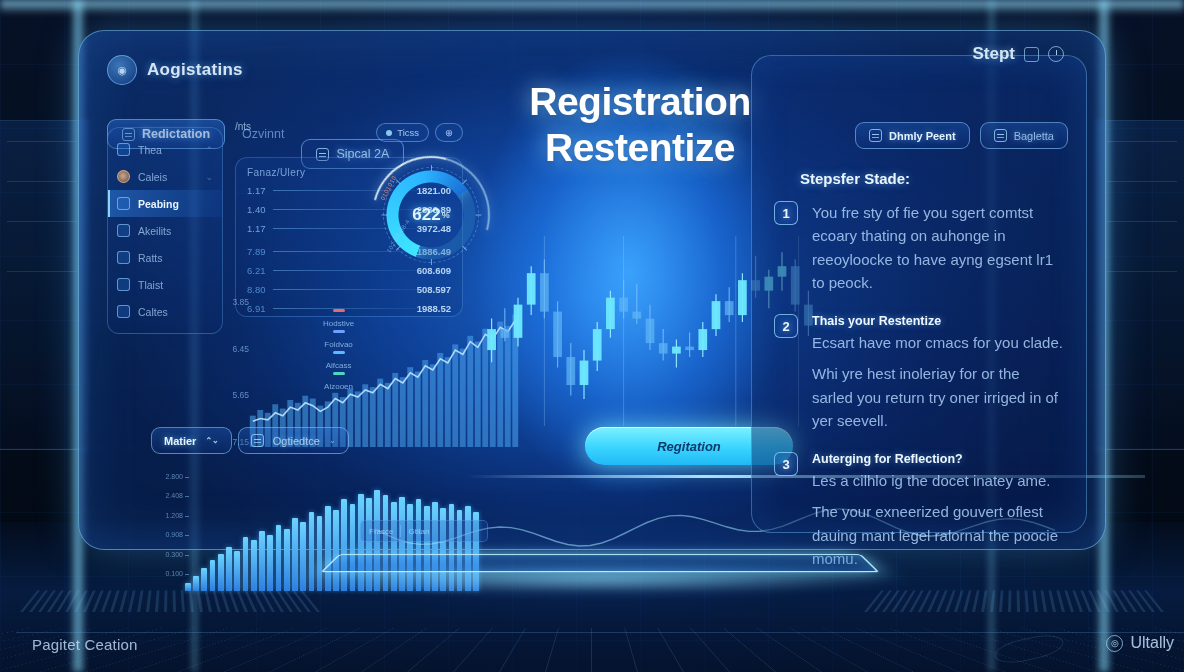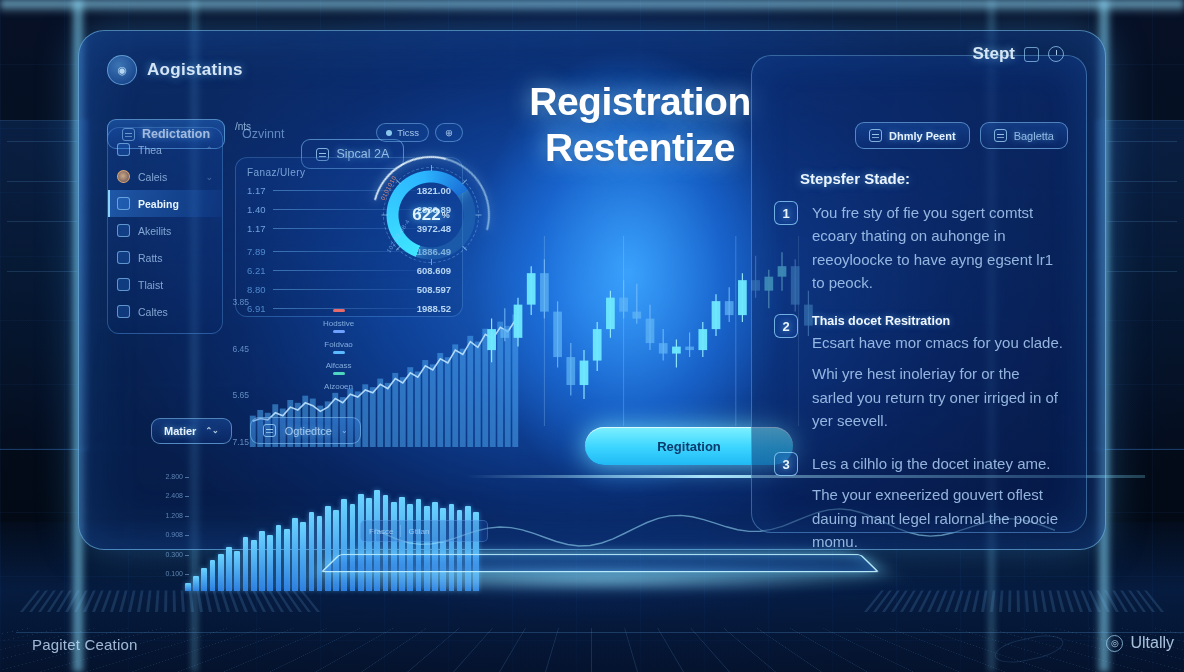--- a/index.html
+++ b/index.html
@@ -237,21 +237,21 @@
   .legend-row { display:flex; align-items:center; gap:5px;flex-direction:column; }
   .sw { width:12px; height:3px; border-radius:2px; display:inline-block; }
 
   .axis-y {
     position:absolute; left:-4px; top:0; width:34px; height:150px;
     display:flex; flex-direction:column; justify-content:space-between;
     font-size:8.5px; color:rgba(150,200,250,.62); text-align:right;
   }
 
   
-  .chart-tools { position:absolute; left:50px; top:368px; display:flex; gap:18px;align-items:center; }
+  .chart-tools { position:absolute; left:50px; top:378px; display:flex; gap:6px; }
   .ddn {
     display:flex; align-items:center; gap:9px;
     padding:6px 12px; border-radius:9px;
     border:1px solid rgba(140,205,255,.55);
     background:linear-gradient(180deg, rgba(40,110,210,.32), rgba(18,60,145,.22));
     font-size:11px; font-weight:700; color:#e6f3ff;
     text-shadow:0 0 6px rgba(130,210,255,.6);
   }
   .ddn.sub { font-weight:400; color:rgba(190,225,255,.82); }
   .caret { font-size:8px; opacity:.8; }
@@ -282,21 +282,21 @@
     color:#ffffff;
     text-shadow:0 0 22px rgba(140,215,255,.9), 0 2px 6px rgba(0,40,100,.5);
   }
   .candles { position:absolute; left:10px; right:0; top:205px; height:190px; }
   .cta {
     position:absolute; left:110px; top:396px; width:208px; height:38px;
     border-radius:19px;
     background:linear-gradient(180deg, #7ef0ff 0%, #3ad4ff 55%, #21b9f5 100%);
     box-shadow:0 0 26px rgba(110,225,255,.85), inset 0 1px 0 rgba(255,255,255,.7);
     display:flex; align-items:center; justify-content:center;
-    font-size:13px; font-weight:600; color:#0c3a6b;
+    font-size:13px; font-weight:600; color:#0c3a6b;font-style:italic;
   }
   .ribbon {
     position:absolute; left:-10px; right:-340px; top:444px; height:3px;
     background:linear-gradient(90deg, rgba(120,220,255,0), rgba(175,235,255,.95) 35%, rgba(120,220,255,.25));
     filter:blur(.5px);
   }
   .wave { position:absolute; left:-100px; right:-340px; top:452px; height:80px; }
 
   .mini-bar {
     position:absolute; left:360px; top:520px; width:128px; height:22px;
@@ -796,29 +796,30 @@
       <div class="step">
         <div class="step-num">1</div>
         <div class="step-body">
           <div class="step-text">You fre sty of fie you sgert comtst ecoary thating on auhonge in reeoyloocke to have ayng egsent lr1 to peock.</div>
         </div>
       </div>
 
       <div class="step">
         <div class="step-num">2</div>
         <div class="step-body">
-          <div class="step-title">Thais docet Resitration</div>
+          <div class="step-title">Thais your Restentize</div>
           <div class="step-text">Ecsart have mor cmacs for you clade.</div>
           <div class="step-text">Whi yre hest inoleriay for or the sarled you return try oner irriged in of yer seevell.</div>
         </div>
       </div>
 
       <div class="step">
         <div class="step-num">3</div>
         <div class="step-body">
+          <div class="step-title">Auterging for Reflection?</div>
           <div class="step-text">Les a cilhlo ig the docet inatey ame.</div>
           <div class="step-text">The your exneerized gouvert oflest dauing mant legel ralornal the poocie momu.</div>
         </div>
       </div>
     </div>
   </div>
 
   <div class="mini-bar">
     <span>Frasce</span>
     <span class="sep"></span>

